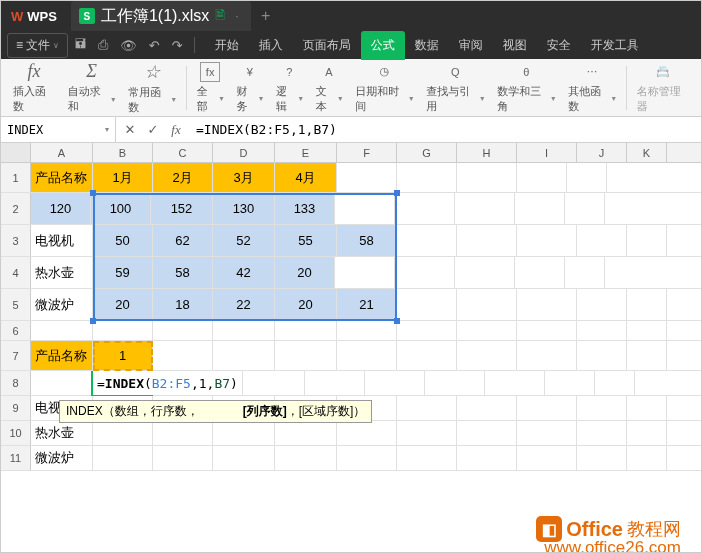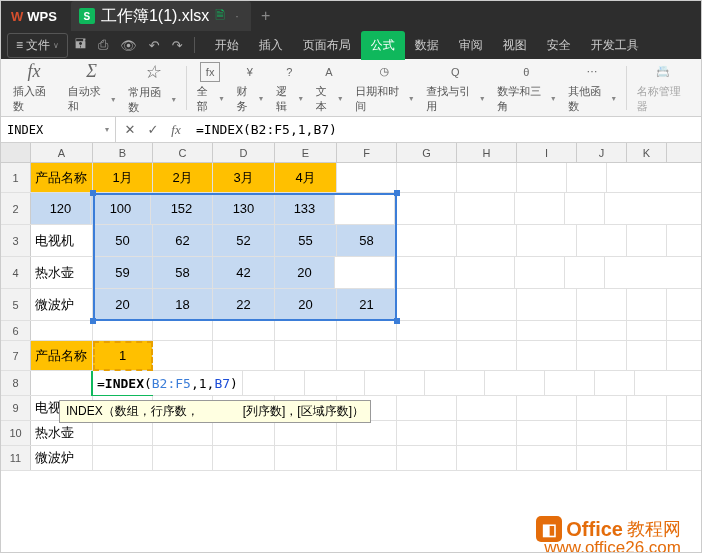--- a/index.html
+++ b/index.html
@@ -56,24 +56,24 @@
     .center { justify-content: center; }
     
     .sel-rect { position: absolute; border: 2px solid #0fb85c; pointer-events: none; }
     .sel-handle { position: absolute; width: 6px; height: 6px; background: #0fb85c; }
     .dash-border { border: 2px dashed #e8a000; }
     .active-cell-border { border: 2px solid #0fb85c; }
     
     .inline-formula { font-family: Consolas, monospace; font-size: 13px; }
     .inline-formula .fname { font-weight: bold; }
     .inline-formula .rng { color: #3b7dd8; }
-    .inline-formula .rng2 { color: #1d4ed8; }
+    .inline-formula .rng2 { color: #14532d; }
     
     .tooltip { position: absolute; background: #ffffe1; border: 1px solid #999; padding: 2px 6px; font-size: 12px; }
-    .tooltip .bold { font-weight: normal; padding-left: 44px; }
+    .tooltip .bold { font-weight: bold; padding-left: 44px; }
     
     .watermark { position: absolute; bottom: 10px; right: 20px; display: flex; align-items: center; gap: 4px; font-family: Arial; }
     .watermark .logo { width: 26px; height: 26px; background: #e46c0a; border-radius: 5px; display: flex; align-items: center; justify-content: center; color: #fff; font-weight: bold; font-size: 16px; }
     .watermark .t1 { font-size: 20px; font-weight: bold; color: #e46c0a; text-align: center; }
     .watermark .t2 { font-size: 18px; color: #e46c0a; }
     .watermark .url { position: absolute; top: 22px; right: 0; font-size: 17px; color: #e46c0a; }
   </style>
 </head>
 <body>
 

